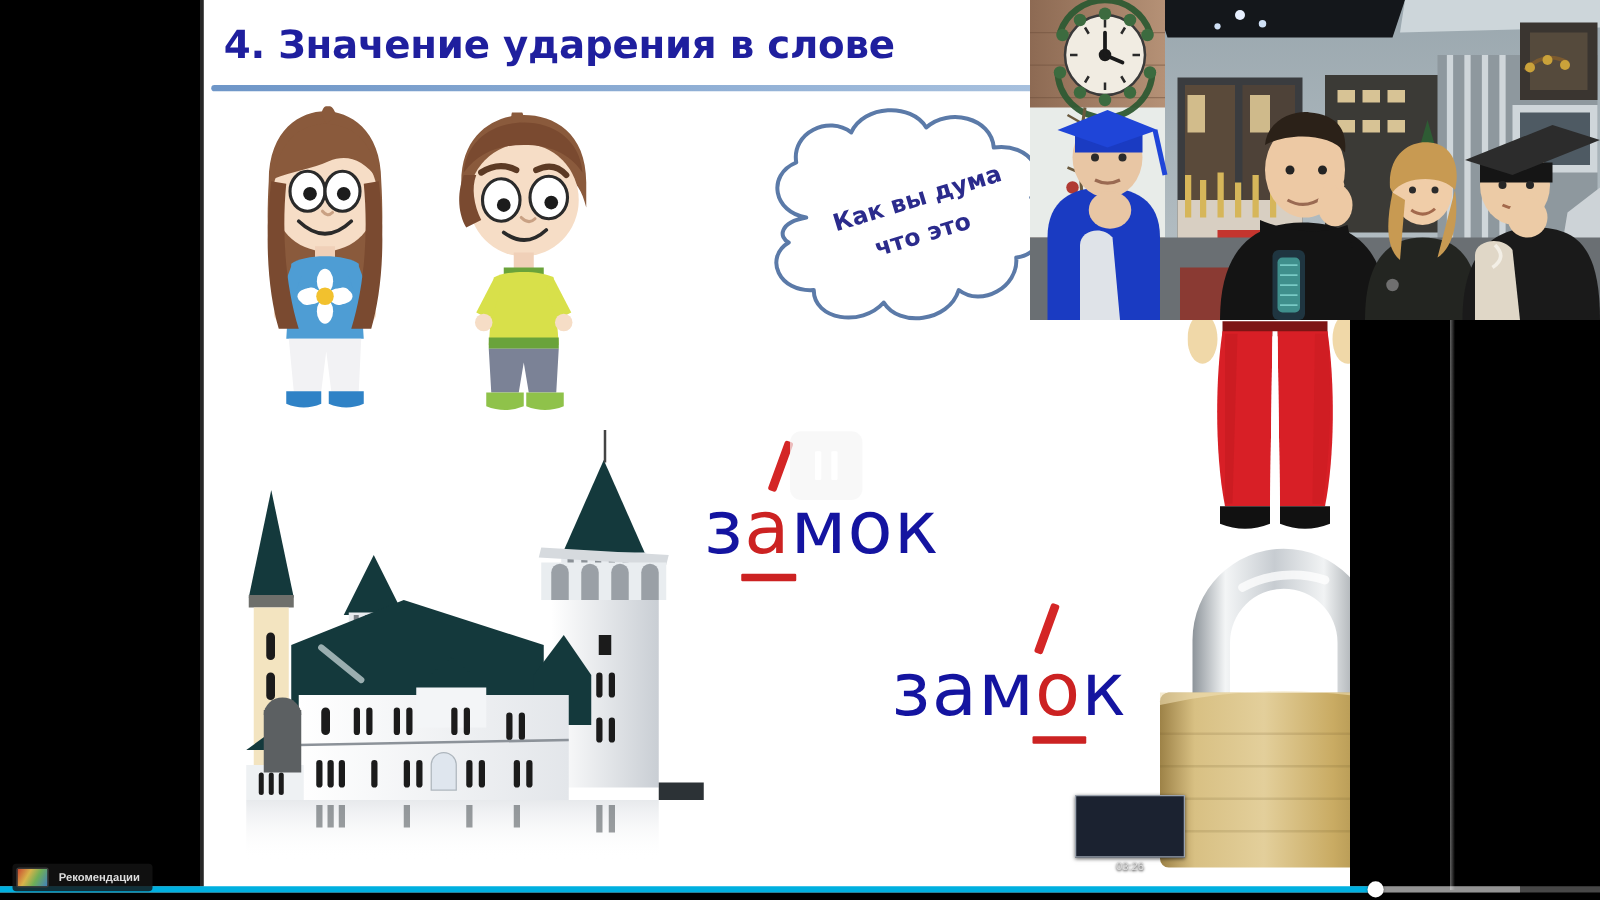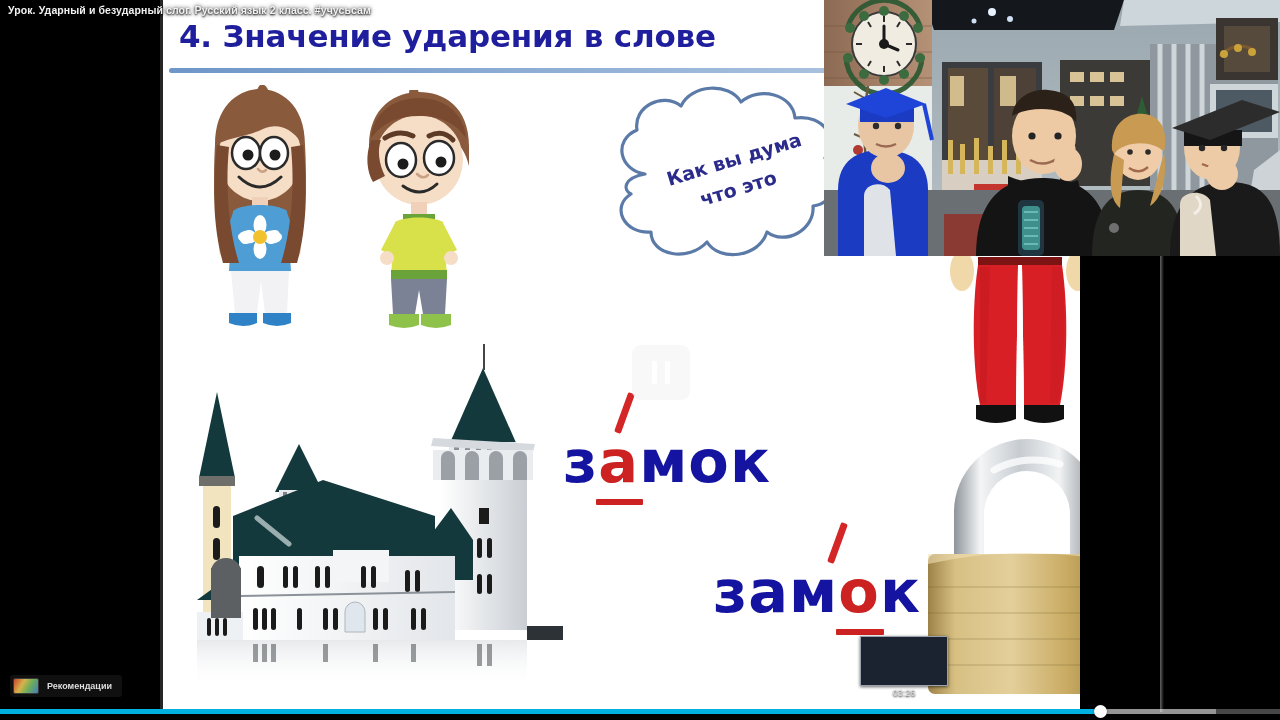--- a/index.html
+++ b/index.html
@@ -48,22 +48,22 @@
   }
   .cloud-text .l2 { display:block; margin-left:26px; }
 
   
   .castle { position:absolute; left:20px; top:330px; }
 
   
   .word {
     position:absolute;
     font-family:"DejaVu Sans", sans-serif;
-    font-size:59px; font-weight:bold; color:#1414a0;
-    letter-spacing:1px; white-space:nowrap; line-height:1;margin-top:40px;
+    font-size:59px; font-weight:normal; color:#1414a0;
+    letter-spacing:1px; white-space:nowrap; line-height:1;
   }
   .word .accent { position:relative; color:#cc2222; }
   .word .accent::after {
     content:""; position:absolute; left:-2px; right:-4px; bottom:-9px;
     height:6px; background:#cc2222; border-radius:1px;
   }
   .stressmark {
     position:absolute; width:7px; height:42px; background:#d42626;
     border-radius:2px; transform:rotate(20deg);
   }
@@ -116,21 +116,21 @@
     width:88px; height:50px; background:#1b2230; border:1px solid #9aa2ad;
     box-shadow:0 1px 3px rgba(0,0,0,.6);
   }
   .preview-time {
     margin-top:2px; color:#ddd; font-size:9px; font-weight:normal;
     text-shadow:0 1px 2px #000;
   }
 
   
   .rec-chip {
-    position:absolute; left:10px; bottom:23px; z-index:65;
+    position:absolute; left:10px; bottom:7px; z-index:65;
     display:flex; align-items:center; gap:8px;
     background:rgba(20,20,20,.82); border-radius:3px; padding:3px 10px 3px 3px;
   }
   .rec-thumb {
     width:26px; height:16px; border-radius:2px; overflow:hidden;
     background:linear-gradient(120deg,#c8452f 0%,#d8b34a 35%,#6fae57 62%,#3f7fbf 100%);
     border:1px solid #3a3a3a;
   }
   .rec-label { color:#ddd; font-size:9px; font-weight:bold; white-space:nowrap; }
 
@@ -631,21 +631,20 @@
         <path d="M372 196 q10 10 -2 18" stroke="#f3efe6" stroke-width="3" fill="none"></path>
       </g>
     </svg>
   </div>
 
   <div class="pause-overlay">
     <i></i>
     <i></i>
   </div>
 
-  <div class="video-title">Урок. Ударный и безударный слог. Русский язык 2 класс. #учусьсам</div>
 
   <div class="rec-chip">
     <div class="rec-thumb"></div>
     <span class="rec-label">Рекомендации</span>
   </div>
 
   <div class="preview">
     <div class="preview-thumb"></div>
     <div class="preview-time">03:26</div>
   </div>

